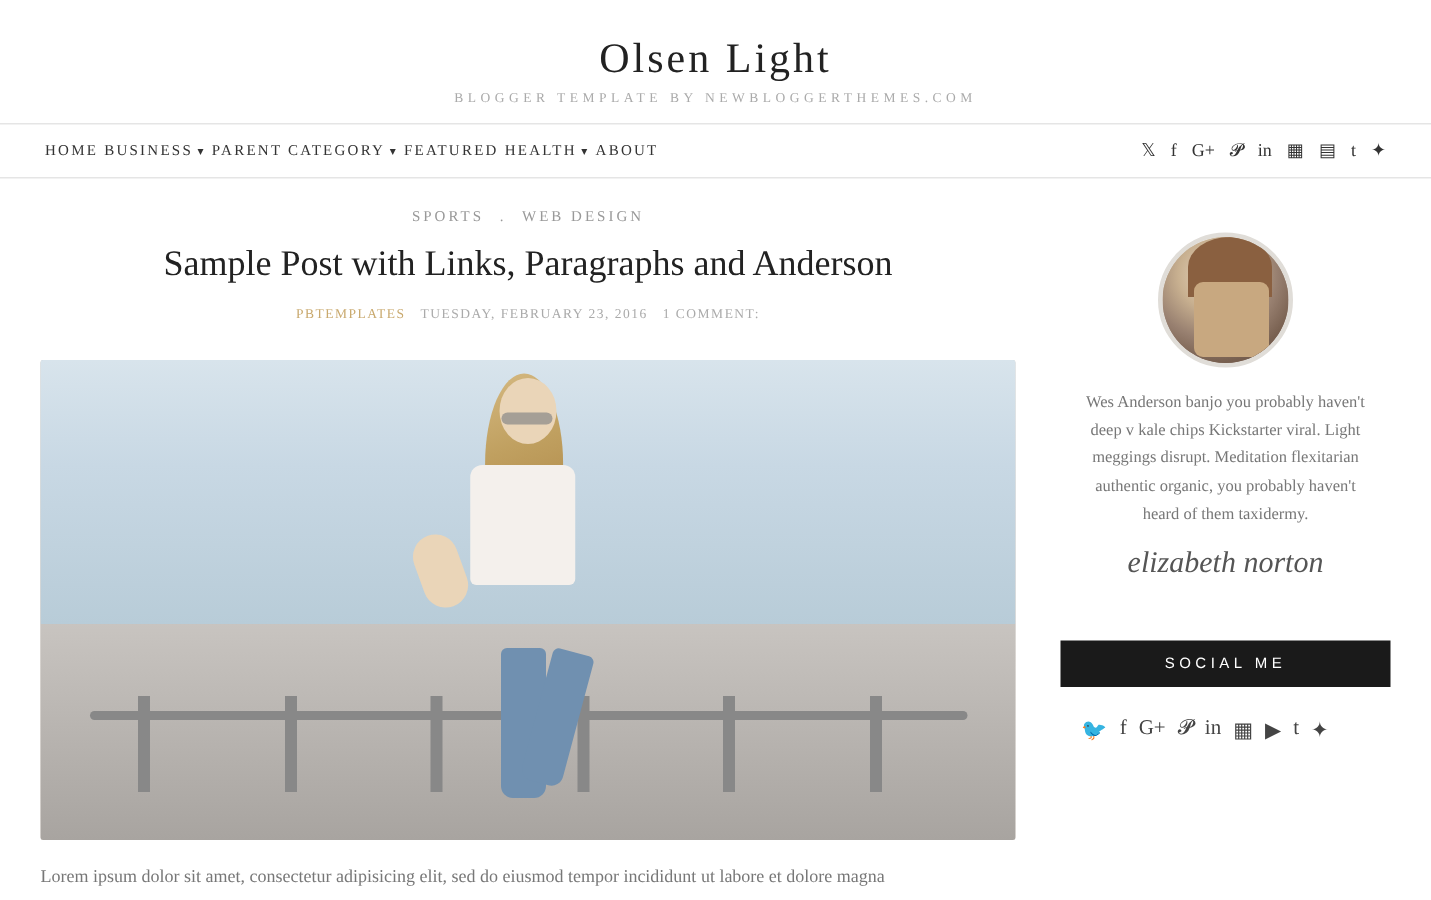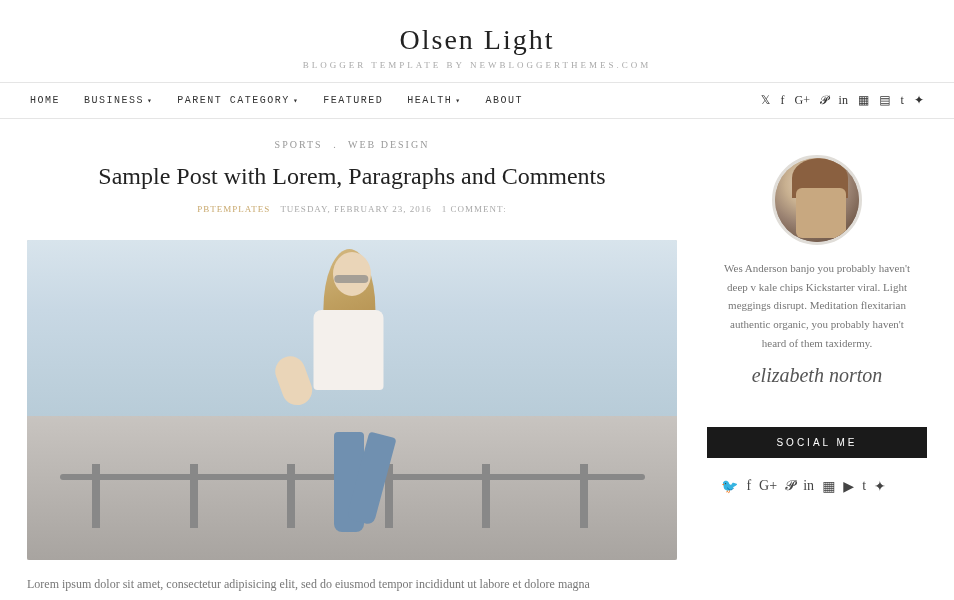--- a/index.html
+++ b/index.html
@@ -5,21 +5,21 @@
     * { margin: 0; padding: 0; box-sizing: border-box; }
     body { font-family: 'Georgia', serif; background: #fff; color: #333; font-size: 14px; }
 
     
     .site-header { text-align: center; padding: 24px 20px 12px; }
     .site-title { font-size: 28px; font-weight: 300; letter-spacing: 2px; color: #222; font-family: 'Palatino Linotype', serif; }
     .site-subtitle { font-size: 9px; letter-spacing: 3px; color: #aaa; text-transform: uppercase; margin-top: 4px; }
 
     
     .nav-bar { border-top: 1px solid #e5e5e5; border-bottom: 1px solid #e5e5e5; padding: 10px 30px; display: flex; align-items: center; justify-content: space-between; }
-    .nav-links { display: flex; gap: 24px; align-items: center; font-family: Liberation Mono, monospace; }
+    .nav-links { display: flex; gap: 4px; align-items: center; }
     .nav-item { font-size: 10px; letter-spacing: 1.5px; text-transform: uppercase; color: #333; text-decoration: none; cursor: pointer; display: flex; align-items: center; gap: 3px; }
     .nav-item .caret { font-size: 8px; }
     .social-icons { display: flex; gap: 10px; align-items: center; }
     .social-icon { font-size: 12px; color: #333; cursor: pointer; }
 
     
     .main-container { max-width: 940px; margin: 0 auto; padding: 20px 20px; display: flex; gap: 30px; }
     .content-area { flex: 1; min-width: 0; }
     .sidebar { width: 220px; flex-shrink: 0; }
 
@@ -88,21 +88,21 @@
 
 <div class="main-container">
 
   <main class="content-area">
     <article>
       <div class="post-categories">
         <span>SPORTS</span>
         <span class="sep">.</span>
         <span>WEB DESIGN</span>
       </div>
-      <h2 class="post-title">Sample Post with Lorem, Paragraphs and Comments</h2>
+      <h2 class="post-title">Sample Post with Links, Paragraphs and Anderson</h2>
       <div class="post-meta">
         <span class="author" style="color:#c9a96e;font-size:9px;letter-spacing:1px;">PBTEMPLATES</span>
         <span style="font-size:9px;letter-spacing:1px;color:#aaa;">TUESDAY, FEBRUARY 23, 2016</span>
         <span class="comment" style="font-size:9px;letter-spacing:1px;color:#aaa;">1 COMMENT:</span>
       </div>
 
       <div class="post-image">
         <div class="fig-bg"></div>
         <div class="fashion-figure">
 

